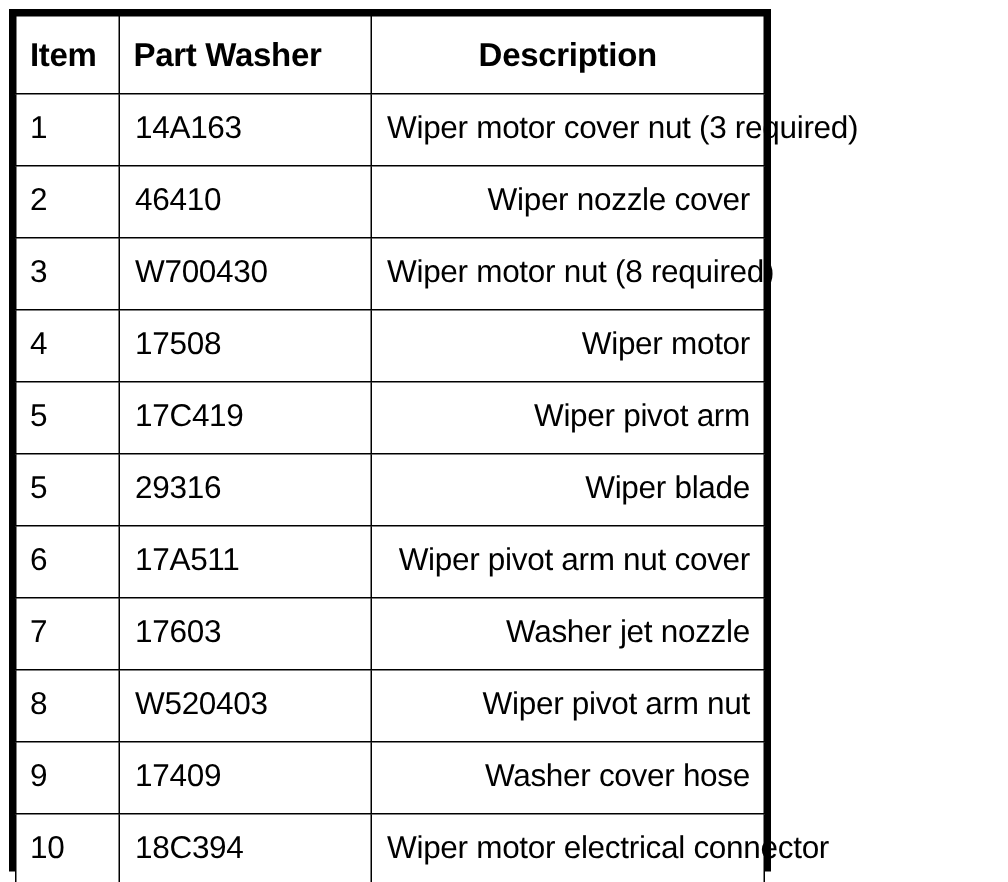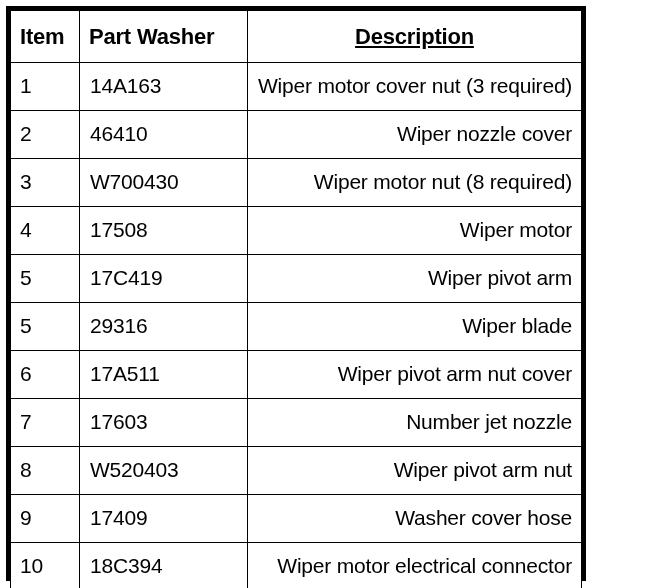--- a/index.html
+++ b/index.html
@@ -12,21 +12,21 @@
     height: 588px;
     overflow: hidden;
     font-family: "Liberation Sans", "DejaVu Sans", sans-serif;
     -webkit-font-smoothing: none;
   }
 
   #parts-table-wrap {
     position: absolute;
     left: 6px;
     top: 6px;
-    width: 580px;
+    width: 508px;
     height: 575px;
     box-sizing: border-box;
     border: 4px solid #000000;
     background: #a3a3a3;
   }
 
   table.parts-table {
     width: 100%;
     height: 100%;
     border-collapse: collapse;
@@ -51,21 +51,20 @@
     font-weight: bold;
     font-size: 22px;
     font-stretch: condensed;
     letter-spacing: -0.2px;
     height: 51px;
     line-height: 1.05;
     text-align: left;
   }
   table.parts-table thead th.desc-head {
     text-align: center;
-    text-decoration: underline;
   }
 
   table.parts-table tbody td {
     font-weight: normal;
     font-size: 21px;
     font-stretch: condensed;
     letter-spacing: -0.2px;
     height: 47px;
     line-height: 1.05;
     text-align: left;
@@ -125,21 +124,21 @@
           <td class="cell-desc">Wiper blade</td>
         </tr>
         <tr>
           <td class="cell-item">6</td>
           <td class="cell-part">17A511</td>
           <td class="cell-desc">Wiper pivot arm nut cover</td>
         </tr>
         <tr>
           <td class="cell-item">7</td>
           <td class="cell-part">17603</td>
-          <td class="cell-desc">Number jet nozzle</td>
+          <td class="cell-desc">Washer jet nozzle</td>
         </tr>
         <tr>
           <td class="cell-item">8</td>
           <td class="cell-part">W520403</td>
           <td class="cell-desc">Wiper pivot arm nut</td>
         </tr>
         <tr>
           <td class="cell-item">9</td>
           <td class="cell-part">17409</td>
           <td class="cell-desc">Washer cover hose</td>

